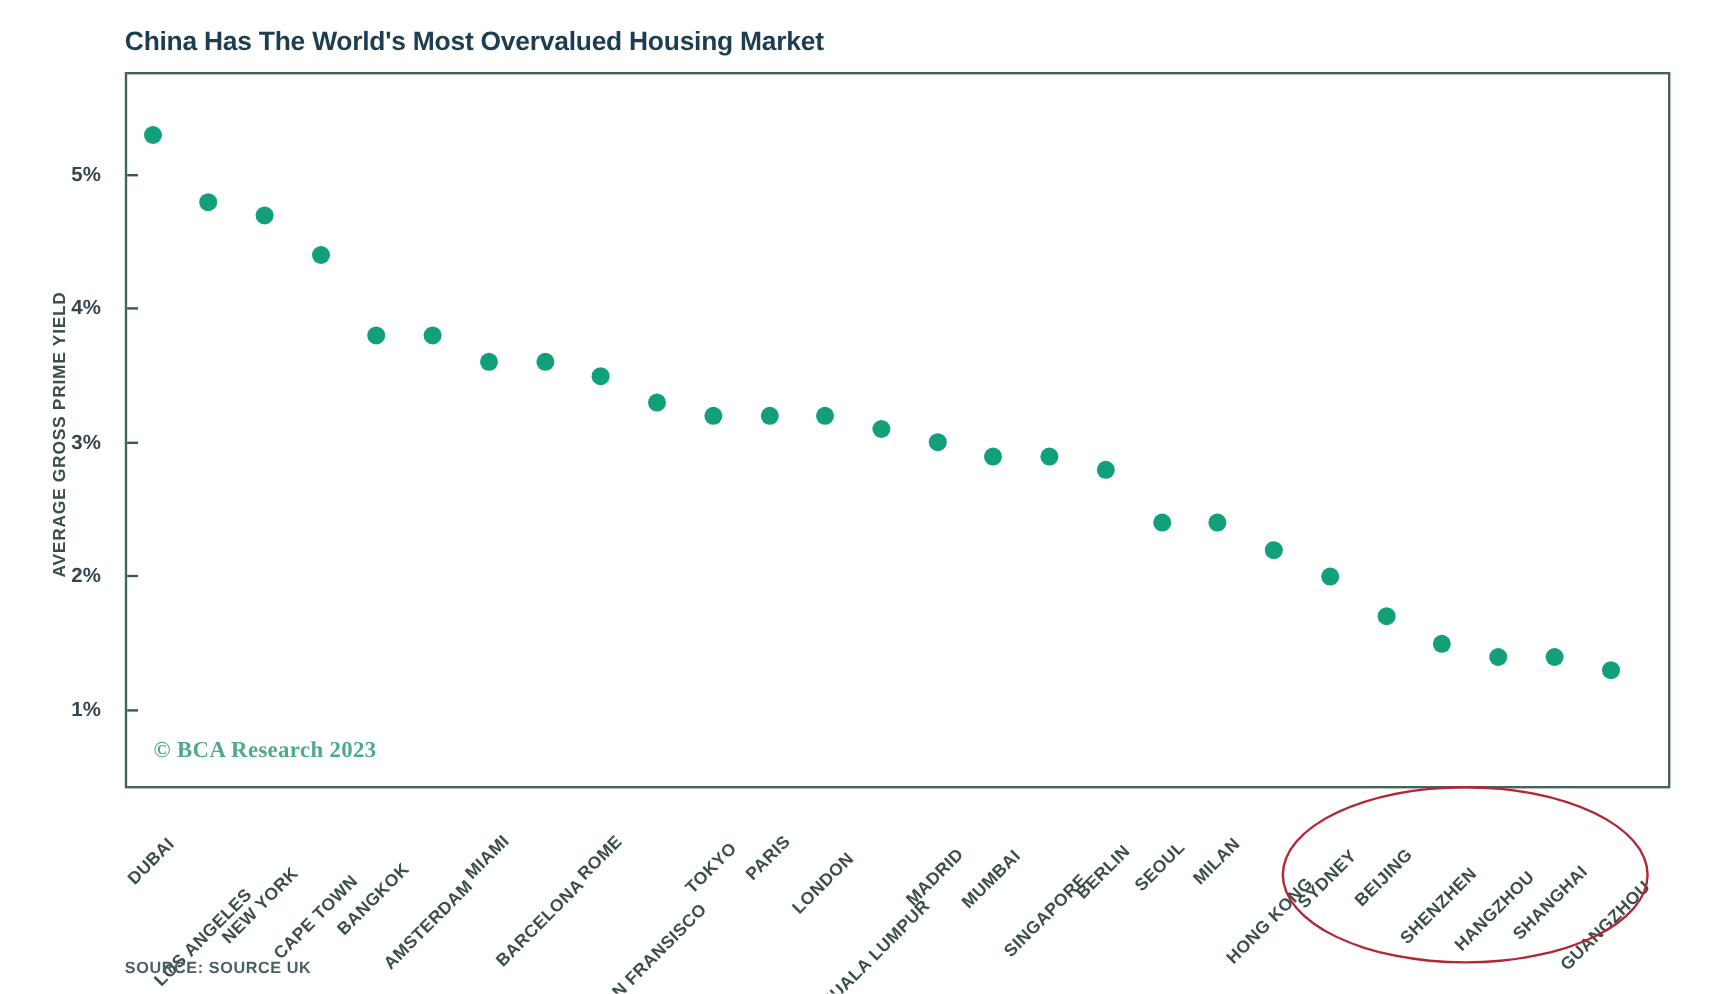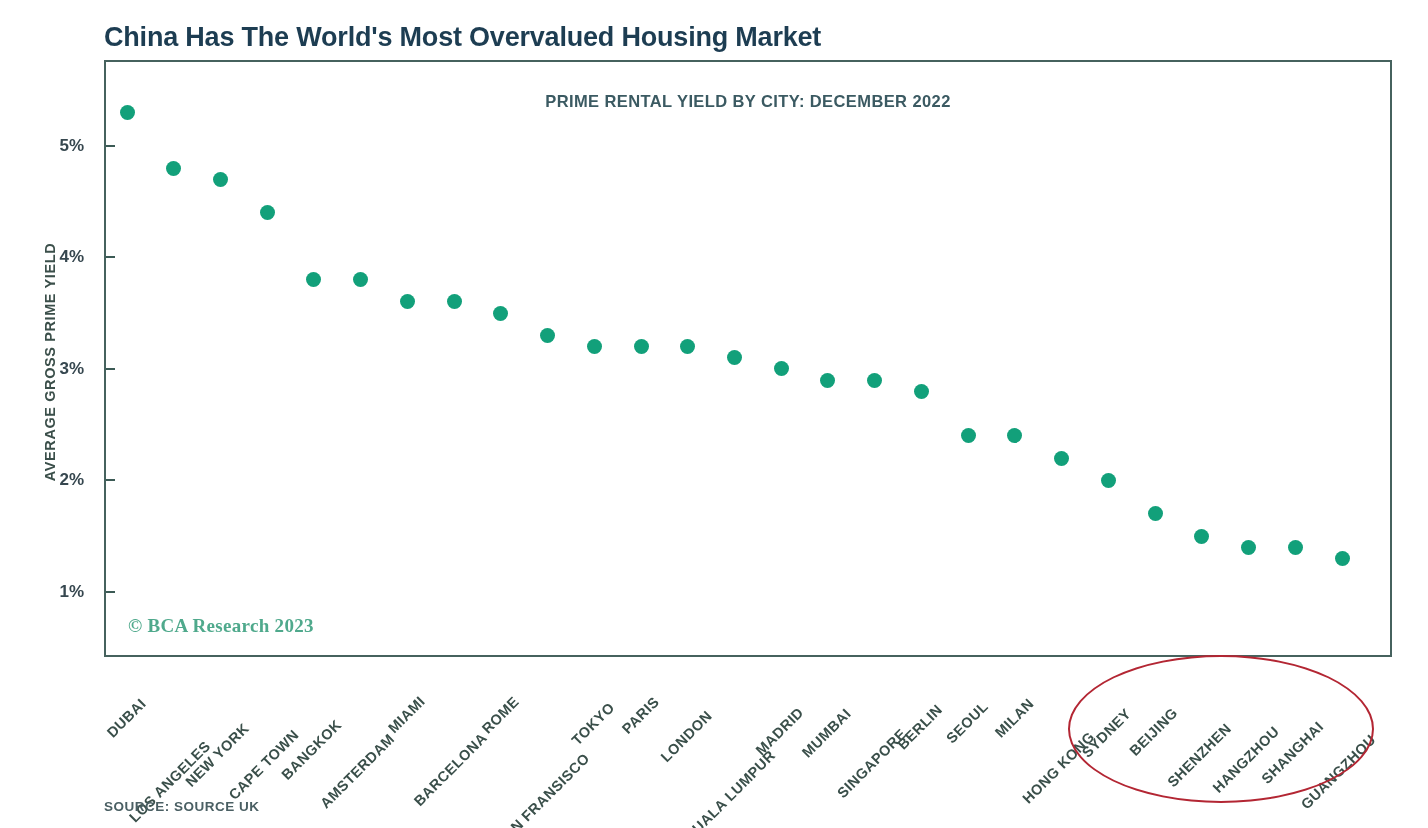--- a/index.html
+++ b/index.html
@@ -16,21 +16,21 @@
     width: 1428px;
     height: 828px;
     background: #ffffff;
   }
 
   
   #chart-title {
     position: absolute;
     left: 104px;
     top: 22px;
-    font-size: 27px;
+    font-size: 22px;
     font-weight: 700;
     color: #1d3d52;
     letter-spacing: -0.2px;
     white-space: nowrap;
   }
 
   
   #plot-frame {
     position: absolute;
     left: 104px;
@@ -163,21 +163,20 @@
   }
 </style>
 </head>
 <body>
 
 <div id="root">
 
   <div id="chart-title">China Has The World's Most Overvalued Housing Market</div>
 
   <div id="plot-frame">
-    <div id="plot-subtitle">PRIME RENTAL YIELD BY CITY: DECEMBER 2022</div>
     <div id="y-axis-title">AVERAGE GROSS PRIME YIELD</div>
     <div id="y-axis-ticks">
         <div class="y-tick-mark" style="top: 530.047px;"></div>
         <div class="y-tick-label" style="top: 530.047px;">1%</div>
         <div class="y-tick-mark" style="top: 418.458px;"></div>
         <div class="y-tick-label" style="top: 418.458px;">2%</div>
         <div class="y-tick-mark" style="top: 306.869px;"></div>
         <div class="y-tick-label" style="top: 306.869px;">3%</div>
         <div class="y-tick-mark" style="top: 195.28px;"></div>
         <div class="y-tick-label" style="top: 195.28px;">4%</div>

